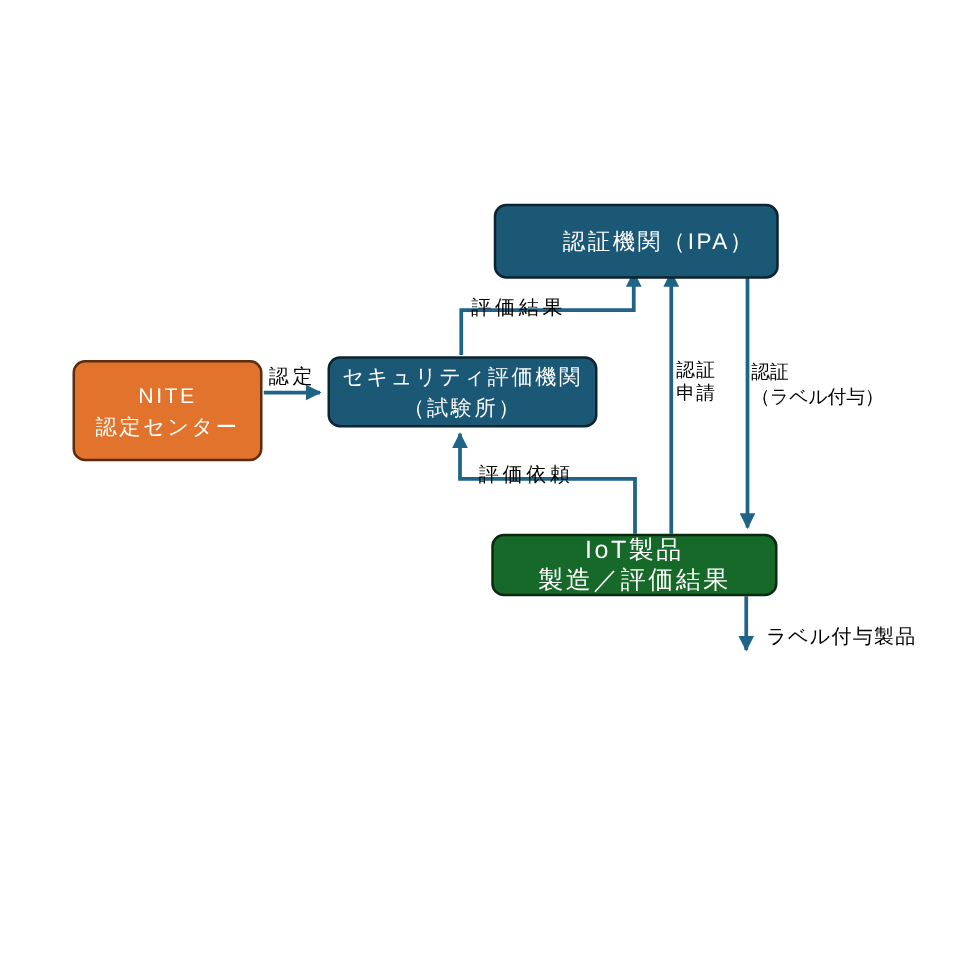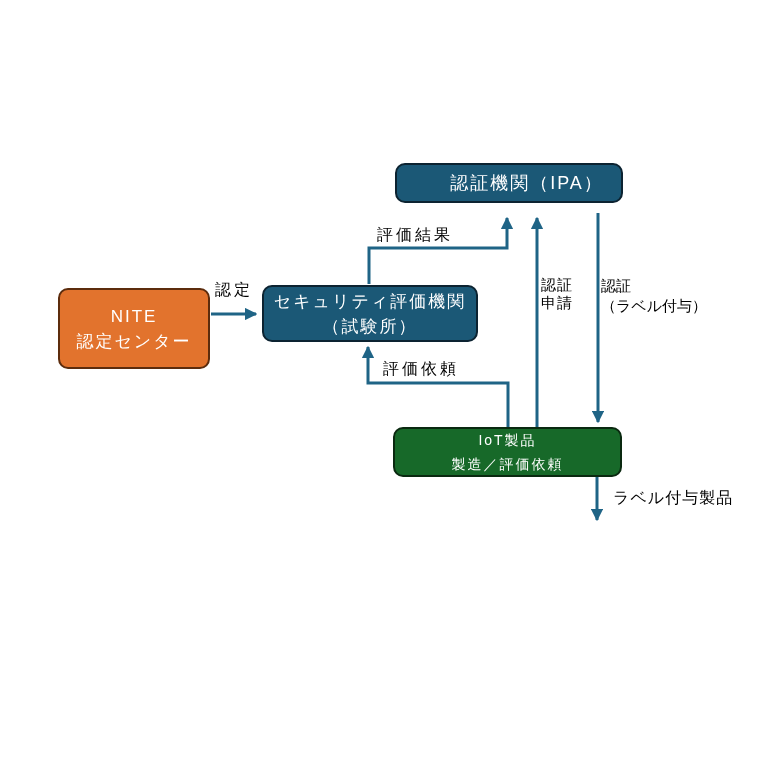--- a/index.html
+++ b/index.html
@@ -47,30 +47,31 @@
   .node-blue {
     background: var(--blue-fill, #1b5876);
     border: 2.5px solid var(--blue-border, #0c2331);
   }
   .node-green {
     background: var(--green-fill, #176929);
     border: 2.5px solid var(--green-border, #0a2910);
   }
   .node-nite      { left: 58px;  top: 288px; width: 152px; height: 81px; font-size: 17px; line-height: 25px; }
   .node-evaluator { left: 262px; top: 285px; width: 216px; height: 57px; font-size: 17px; line-height: 25px; }
-  .node-ipa       { left: 395px; top: 163px; width: 228px; height: 40px; font-size: 18px; padding-left: 36px; }
-  .node-maker     { left: 393px; top: 427px; width: 229px; height: 50px; font-size: 14px; line-height: 24px; }
+  .node-ipa       { left: 395px; top: 163px; width: 228px; height: 60px; font-size: 18px; padding-left: 36px; }
+  .node-maker     { left: 393px; top: 427px; width: 229px; height: 50px; font-size: 20px; line-height: 24px; }
   .node-buyer     { left: 392px; top: 525px; width: 231px; height: 50px; font-size: 18px; }
   .edge-label {
     position: absolute;
     color: var(--label-text, #000000);
     font-size: 16px;
     letter-spacing: 3px;
     white-space: nowrap;
     line-height: 18px;
+    margin-top: 12px;
   }
   .edge-label .ln { display: block; }
   .lbl-accreditation   { left: 215px; top: 281px; }
   .lbl-eval-result     { left: 377px; top: 226px; }
   .lbl-eval-request    { left: 383px; top: 360px; }
   .lbl-cert-app        { left: 541px; top: 276px; font-size: 15px; letter-spacing: 1px; line-height: 18px; }
   .lbl-cert-label      { left: 601px; top: 276px; font-size: 15px; letter-spacing: 0;   line-height: 20px; }
   .lbl-labeled-product { left: 613px; top: 489px; font-size: 16px; letter-spacing: 1px; font-family: Liberation Serif, serif; }
 </style>
 </head>
@@ -101,21 +102,21 @@
     <span class="ln">セキュリティ評価機関</span>
     <span class="ln">（試験所）</span>
   </div>
 
   <div class="node node-blue node-ipa">
     <span class="ln">認証機関（IPA）</span>
   </div>
 
   <div class="node node-green node-maker">
     <span class="ln">IoT製品</span>
-    <span class="ln">製造／評価依頼</span>
+    <span class="ln">製造／評価結果</span>
   </div>
 
 
   <div class="edge-label lbl-accreditation">認定</div>
 
   <div class="edge-label lbl-eval-result">評価結果</div>
 
   <div class="edge-label lbl-eval-request">評価依頼</div>
 
   <div class="edge-label lbl-cert-app">

